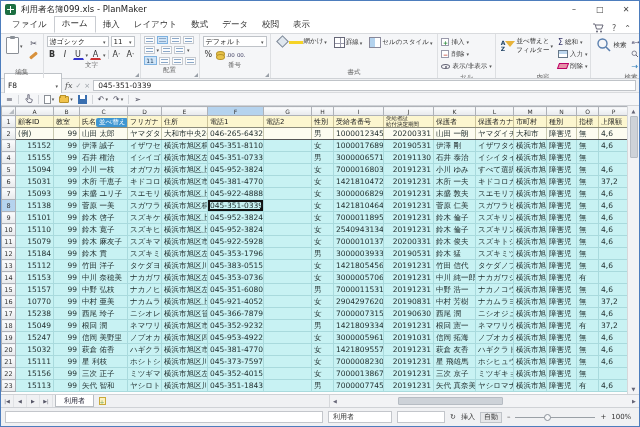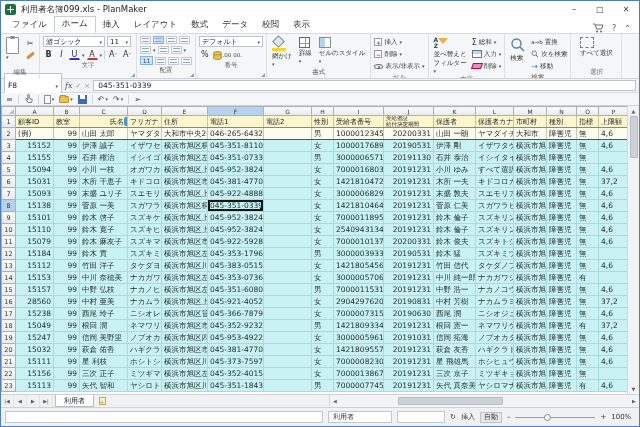--- a/index.html
+++ b/index.html
@@ -18,21 +18,21 @@
   .menubar{height:15px;display:flex;align-items:flex-end;background:#fff;padding-left:4px;flex:0 0 auto;}
   .mtab{font-size:8.5px;color:#333;padding:1px 7px 2px;white-space:nowrap;}
   .mtab.active{border:1px solid #c9ccd1;border-bottom:1px solid #fff;background:#fff;color:#1a1a1a;}
   .menuright{margin-left:auto;display:flex;align-items:center;gap:8px;padding-right:8px;font-size:8px;color:#555;}
   
   .ribbon{height:46px;background:#f5f6f8;border-top:1px solid #d9dbde;border-bottom:1px solid #cfd2d6;display:flex;flex:0 0 auto;overflow:hidden;}
   .rgroup{display:flex;flex-direction:column;border-right:1px solid #dddfe2;padding:2px 3px 0;flex:0 0 auto;position:relative;}
   .rgbody{flex:1;display:flex;align-items:flex-start;gap:3px;}
   .rglabel{font-size:6.5px;color:#666;text-align:center;padding:1px 0 1px;white-space:nowrap;}
   .launcher{position:absolute;right:1px;bottom:1px;width:0;height:0;border-left:4px solid transparent;border-bottom:4px solid #9aa0a8;}
-  .bigbtn{display:flex;flex-direction:column;align-items:flex-start;font-size:6.5px;color:#333;gap:1px;padding:1px 2px;white-space:nowrap;}
+  .bigbtn{display:flex;flex-direction:row;align-items:center;font-size:6.5px;color:#333;gap:1px;padding:1px 2px;white-space:nowrap;}
   .dd{font-size:5px;color:#555;line-height:4px;}
   .clipboard{width:13px;height:17px;background:#fff;border:1px solid #8a8f96;border-radius:1px;position:relative;}
   .clipboard::before{content:"";position:absolute;left:3px;top:-2px;width:5px;height:3px;background:#8a8f96;border-radius:1px;}
   .minicol{display:flex;flex-direction:column;gap:2px;padding-top:2px;}
   .mini{width:12px;height:10px;display:flex;align-items:center;justify-content:center;font-size:8px;color:#445;}
   .brush{width:9px;height:3px;background:#d8913c;border-radius:1px;transform:rotate(-40deg);}
   .selbox{height:11px;background:#fff;border:1px solid #bfc3c8;display:flex;align-items:center;font-size:7px;color:#222;padding:0 2px;justify-content:space-between;}
   .fmtrow{display:flex;gap:2px;margin-top:2px;align-items:center;}
   .fbtn{min-width:11px;height:11px;border:1px solid transparent;display:flex;align-items:center;justify-content:center;font-size:8px;color:#333;padding:0 1px;}
   .u-red{border-bottom:2px solid #c33;line-height:7px;}
@@ -85,21 +85,21 @@
   .gridclip{position:absolute;left:0;top:0;right:12px;bottom:0;overflow:hidden;}
   table.sheet{border-collapse:collapse;table-layout:fixed;width:627px;}
   .sheet th,.sheet td{padding:0;overflow:hidden;white-space:nowrap;}
   .rc{background:linear-gradient(#fbfcfd,#e7e9ec);border:1px solid #aeb2b8;font-size:6.5px;font-weight:normal;color:#333;text-align:center;height:12px;}
   tr.letters .rc{height:9px;font-size:6px;}
   .rc.sel{background:#b5d3ee;}
   .corner{position:relative;}
   .tri{position:absolute;right:1px;bottom:1px;width:0;height:0;border-left:5px solid transparent;border-bottom:5px solid #b7bcc2;}
   td.hdr{background:#fcf6cf;border:1px solid #cdc49b;border-bottom:1px solid #8a8a7a;font-size:7px;color:#222;height:12px;padding:0 2px;}
   td.hdr2{font-size:5.5px;line-height:5.5px;white-space:pre-line;}
-  .hcell{display:flex;align-items:flex-start;justify-content:space-between;margin-left:28px;}
+  .hcell{display:flex;align-items:flex-end;justify-content:space-between;}
   .sortbtn{background:#3e96d2;color:#fff;font-size:6.5px;padding:0 3px;border-radius:2px;line-height:9px;}
   td.c{background:#c8f2f3;border:1px solid #a9dadd;font-size:7.5px;color:#1d2a2a;height:12px;padding:0 2px;}
   td.c.ex{background:#fdfcf0;border-color:#c9c9b0;border-bottom:1px solid #555;}
   td.c.r{text-align:right;}
   td.c.selcell{box-shadow:inset 0 0 0 2px #111;position:relative;}
   td.c.selcell::after{content:"";position:absolute;right:0;bottom:0;width:3px;height:3px;background:#111;}
   
   .vscroll{position:absolute;top:0;right:0;width:12px;bottom:0;background:#f2f3f5;border-left:1px solid #d6d8db;display:flex;flex-direction:column;align-items:center;}
   .varrow{height:10px;width:100%;display:flex;align-items:center;justify-content:center;font-size:5px;color:#667;}
   .vthumb{width:8px;height:42px;background:#cdd2d8;border:1px solid #b6bcc3;border-radius:1px;}
@@ -737,21 +737,21 @@
               <td class="c r">20191231</td>
               <td class="c">中野 浩一</td>
               <td class="c">ナカノコウ</td>
               <td class="c">横浜市旭区</td>
               <td class="c">障害児</td>
               <td class="c">無</td>
               <td class="c">4,6</td>
             </tr>
             <tr>
               <th class="rc">16</th>
-              <td class="c r">28560</td>
+              <td class="c r">10770</td>
               <td class="c r">99</td>
               <td class="c">中村 亜美</td>
               <td class="c">ナカムラア</td>
               <td class="c">横浜市旭区上川</td>
               <td class="c">045-921-4052</td>
               <td class="c"></td>
               <td class="c">女</td>
               <td class="c r">2904297620</td>
               <td class="c r">20190831</td>
               <td class="c">中村 芳樹</td>

